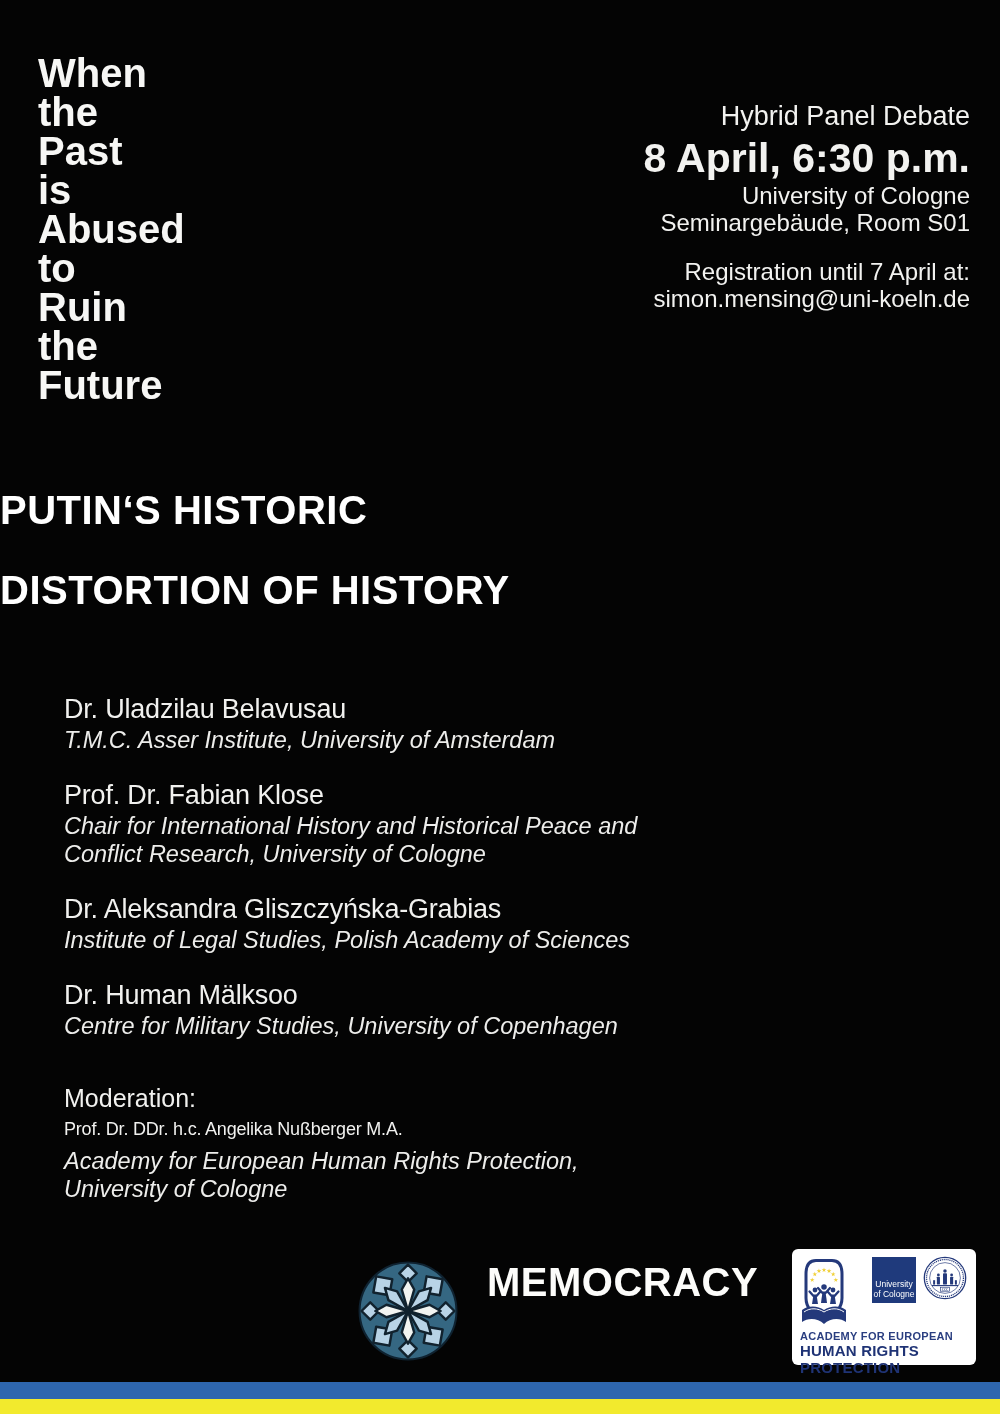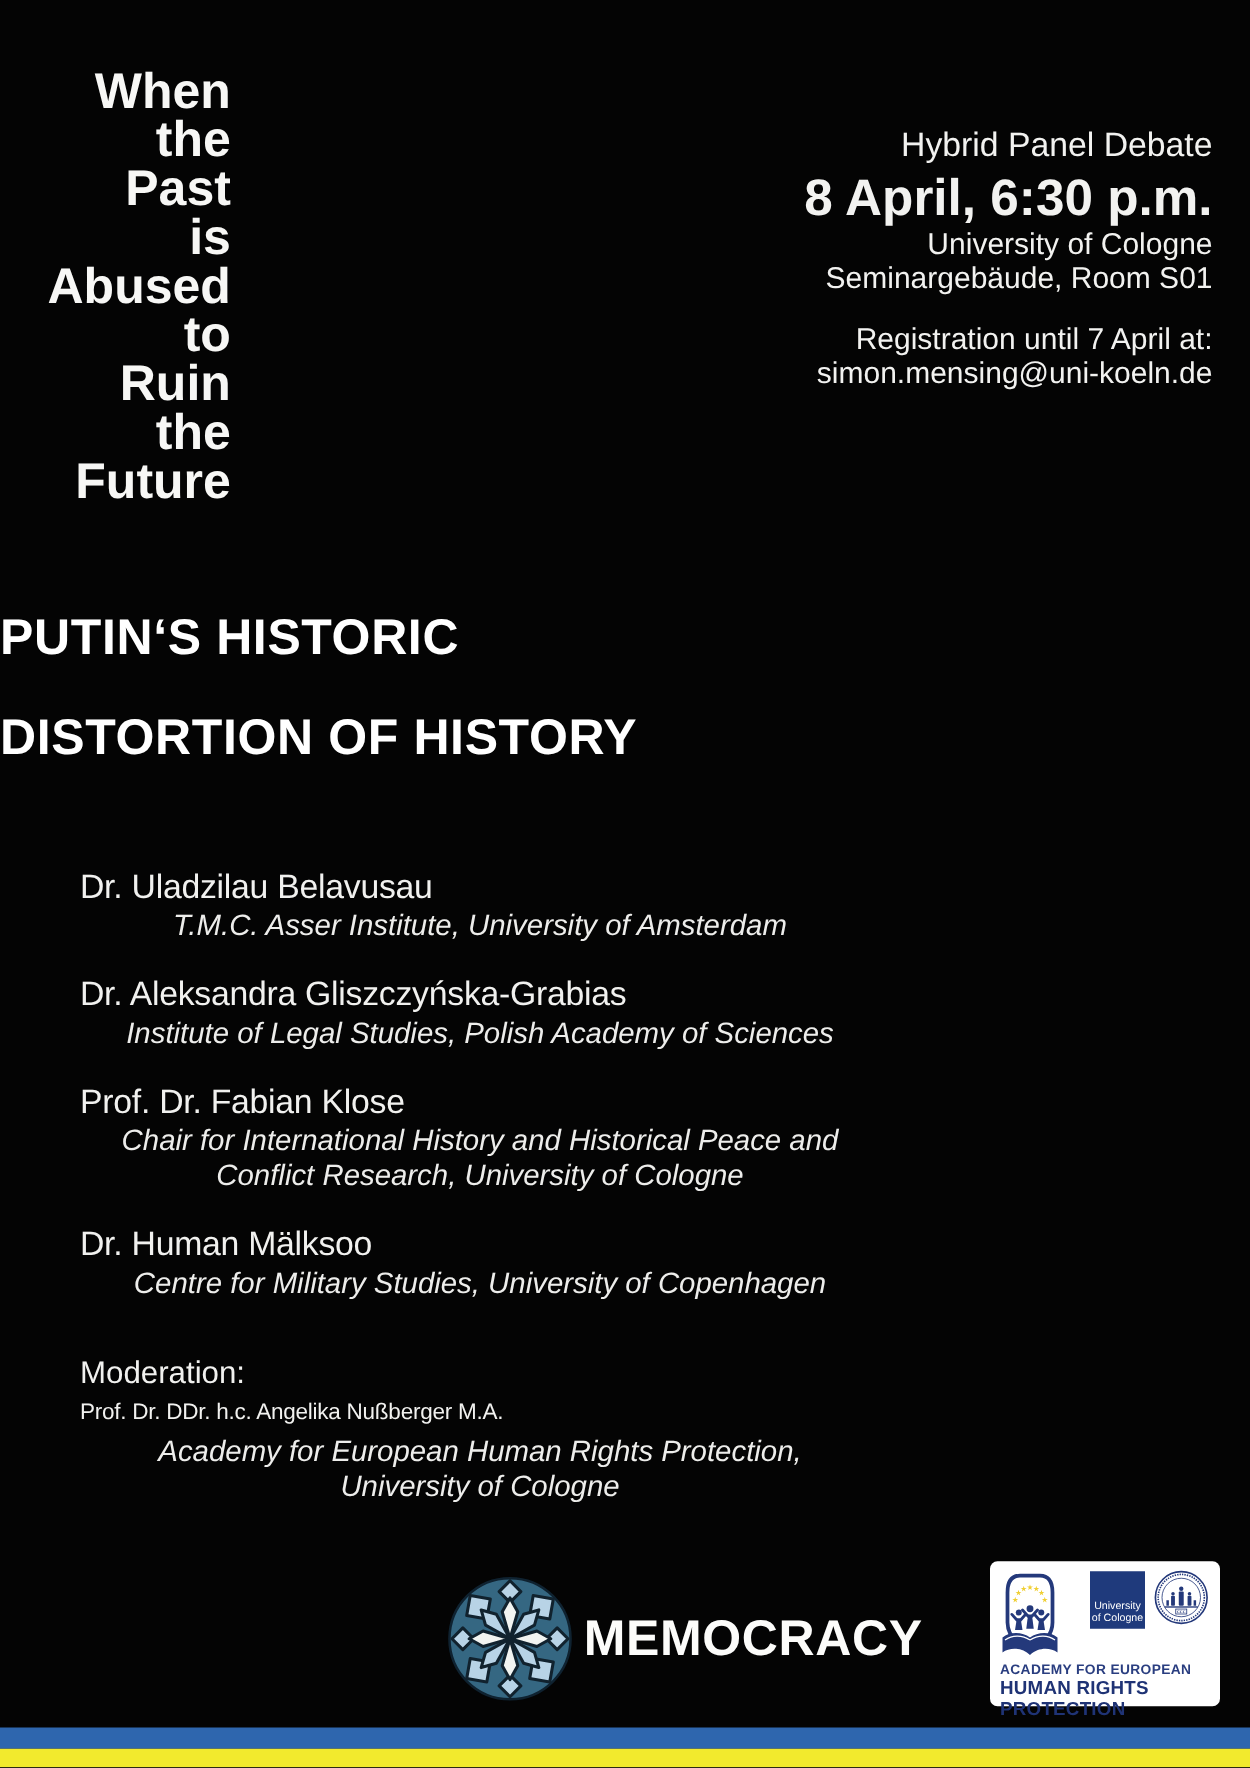--- a/index.html
+++ b/index.html
@@ -7,21 +7,20 @@
     position:relative; width:1000px; height:1414px;
     background:#040404; overflow:hidden;
     font-family:"Liberation Sans", sans-serif;
     color:#f2f2f0;
   }
   
   .slogan {
     position:absolute; left:38px; top:54px;
     font-size:40px; font-weight:bold; line-height:39px; letter-spacing:0;
     color:#f7f7f5;
-    text-align:right;
   }
   
   .event {
     position:absolute; right:30px; top:53px; text-align:right; color:#f2f2f0;margin-top:47px;
   }
   .event-type { font-size:27px; line-height:32px; font-weight:normal; }
   .event-date { font-size:41px; line-height:48px; font-weight:bold; margin-top:2px; }
   .event-venue { font-size:24px; line-height:27px; }
   .event-reg  { font-size:24px; line-height:27px; }
   .reg-group { margin-top:22px; }
@@ -29,28 +28,28 @@
   .title {
     position:absolute; left:0; right:0; top:470px; text-align:left;
     font-size:40px; font-weight:bold; line-height:80px; letter-spacing:0.5px;
     color:#ffffff;
   }
   
   .speakers { position:absolute; left:64px; top:694px; width:640px; }
   .speaker { margin-bottom:26px; }
   .sp-name { font-size:27px; line-height:31px; letter-spacing:-0.2px; color:#f1f1ef; }
   .sp-aff  { font-size:23.5px; line-height:28px; font-style:italic; color:#ededeb;
-             white-space:pre-line; margin-top:1px;text-align:center; }
+             white-space:pre-line; margin-top:1px; }
   .moderation { margin-top:44px; }
   .mod-label { font-size:25px; line-height:29px; color:#f1f1ef; }
   .mod-name  { font-size:18px; line-height:33px; letter-spacing:-0.2px; color:#f1f1ef; }
   
   .memocracy {
     position:absolute; left:357px; top:1260px; height:102px;
-    display:flex; align-items:center; gap:8px;
+    display:flex; gap:28px;
   }
   .memo-word { font-size:40px; font-weight:bold; letter-spacing:0.5px; color:#fcfcfa; }
   
   .partner-box {
     position:absolute; left:792px; top:1249px; width:184px; height:116px;
     background:#ffffff; border-radius:6px;
   }
   .emblem { position:absolute; left:7px; top:5px; }
   .uoc-square {
     position:absolute; left:80px; top:8px; width:44px; height:46px;
@@ -100,27 +99,27 @@
     <div>PUTIN‘S HISTORIC</div>
     <div>DISTORTION OF HISTORY</div>
   </div>
 
   <div class="speakers">
     <div class="speaker">
       <div class="sp-name">Dr. Uladzilau Belavusau</div>
       <div class="sp-aff">T.M.C. Asser Institute, University of Amsterdam</div>
     </div>
     <div class="speaker">
-      <div class="sp-name">Dr. Aleksandra Gliszczyńska-Grabias</div>
-      <div class="sp-aff">Institute of Legal Studies, Polish Academy of Sciences</div>
-    </div>
-    <div class="speaker">
       <div class="sp-name">Prof. Dr. Fabian Klose</div>
       <div class="sp-aff">Chair for International History and Historical Peace and
 Conflict Research, University of Cologne</div>
+    </div>
+    <div class="speaker">
+      <div class="sp-name">Dr. Aleksandra Gliszczyńska-Grabias</div>
+      <div class="sp-aff">Institute of Legal Studies, Polish Academy of Sciences</div>
     </div>
     <div class="speaker">
       <div class="sp-name">Dr. Human Mälksoo</div>
       <div class="sp-aff">Centre for Military Studies, University of Copenhagen</div>
     </div>
     <div class="moderation">
       <div class="mod-label">Moderation:</div>
       <div class="mod-name">Prof. Dr. DDr. h.c. Angelika Nußberger M.A.</div>
       <div class="sp-aff">Academy for European Human Rights Protection,
 University of Cologne</div>

